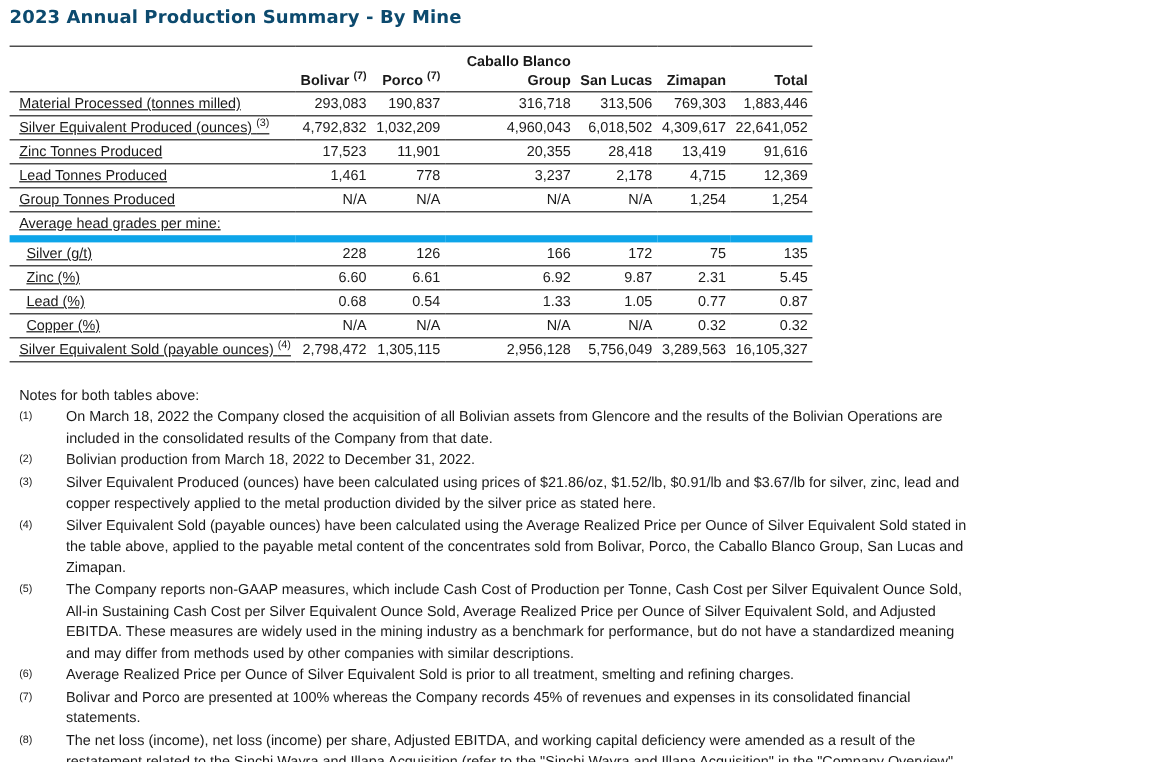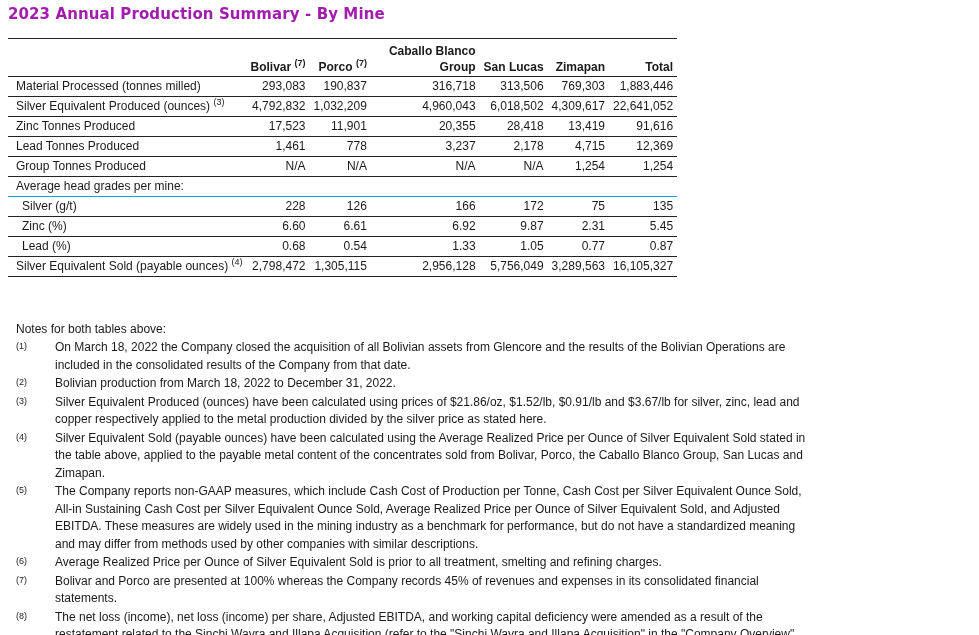--- a/index.html
+++ b/index.html
@@ -5,21 +5,21 @@
   html, body { margin: 0; padding: 0; background: #ffffff; }
   body {
     width: 979px; height: 635px; overflow: hidden;
     font-family: "Liberation Sans", sans-serif;
     color: #1a1a1a;
     position: relative;
   }
   .title {
     position: absolute; left: 8px; top: 5px;
     font-family: "DejaVu Sans", sans-serif;
-    font-weight: bold; font-size: 15px; color: #a21caf;
+    font-weight: bold; font-size: 15px; color: #0c4a6e;
     letter-spacing: 0.1px;
   }
   table.prod {
     position: absolute; left: 8px; top: 38px;
     width: 652px;
     border-collapse: collapse;
     font-size: 12px;
     border-top: 1.5px solid #222;
   }
   table.prod td, table.prod th {
@@ -31,23 +31,23 @@
   }
   table.prod th {
     font-weight: bold;
     text-align: right;
     vertical-align: bottom;
     line-height: 16px;
     padding-bottom: 1px;
   }
   table.prod tr.head th { height: 36px; }
   table.prod td.num { text-align: right; }
-  table.prod td.label { text-align: left; padding-left: 8px; }
+  table.prod td.label { text-align: left; padding-left: 8px; text-decoration: underline; }
   table.prod td.sub { padding-left: 14px; }
-  table.prod tr.section td { border-bottom: 1px solid #0ea5e9; }
+  table.prod tr.section td { border-bottom: 6px solid #0ea5e9; }
   sup { font-size: 9px; line-height: 0; vertical-align: 5px; }
   .col-label { width: 224px; }
   .col-bolivar { width: 63px; }
   .col-porco { width: 63px; }
   .col-cb { width: 98px; }
   .col-sl { width: 68px; }
   .col-zim { width: 68px; }
   .col-tot { width: 70px; }
   .notes {
     position: absolute; left: 16px; top: 320px; width: 800px;
@@ -154,20 +154,29 @@
   </tr>
   <tr>
     <td class="label sub">Lead (%)</td>
     <td class="num">0.68</td>
     <td class="num">0.54</td>
     <td class="num">1.33</td>
     <td class="num">1.05</td>
     <td class="num">0.77</td>
     <td class="num">0.87</td>
   </tr>
+  <tr>
+    <td class="label sub">Copper (%)</td>
+    <td class="num">N/A</td>
+    <td class="num">N/A</td>
+    <td class="num">N/A</td>
+    <td class="num">N/A</td>
+    <td class="num">0.32</td>
+    <td class="num">0.32</td>
+  </tr>
 
   <tr>
     <td class="label"><span>Silver Equivalent Sold (payable ounces)</span> <sup>(4)</sup></td>
     <td class="num">2,798,472</td>
     <td class="num">1,305,115</td>
     <td class="num">2,956,128</td>
     <td class="num">5,756,049</td>
     <td class="num">3,289,563</td>
     <td class="num">16,105,327</td>
   </tr>

